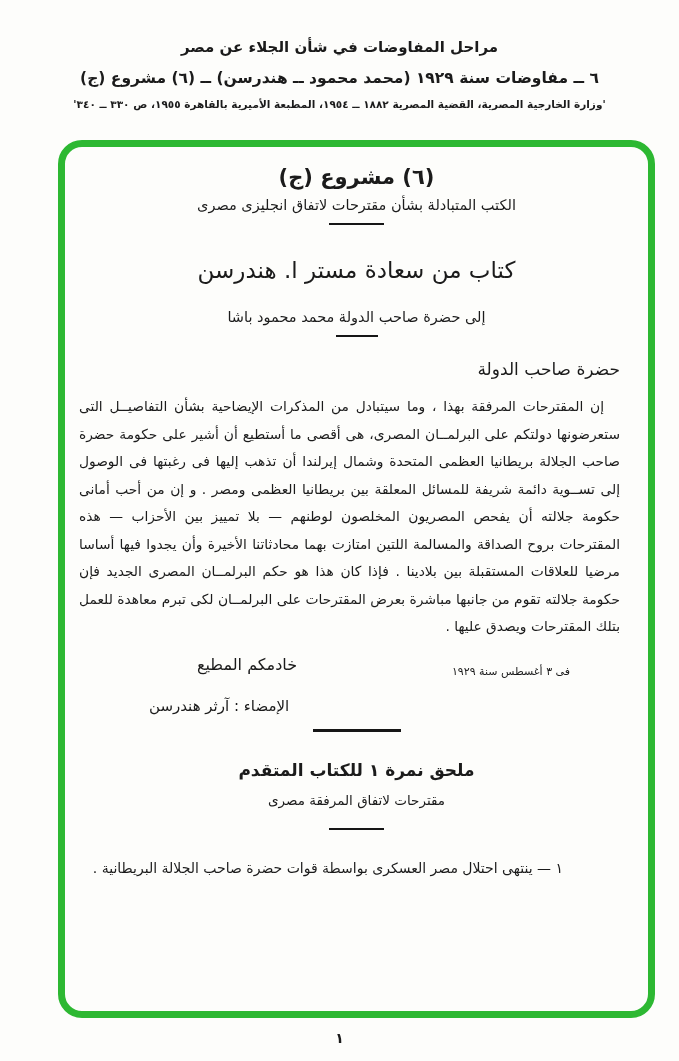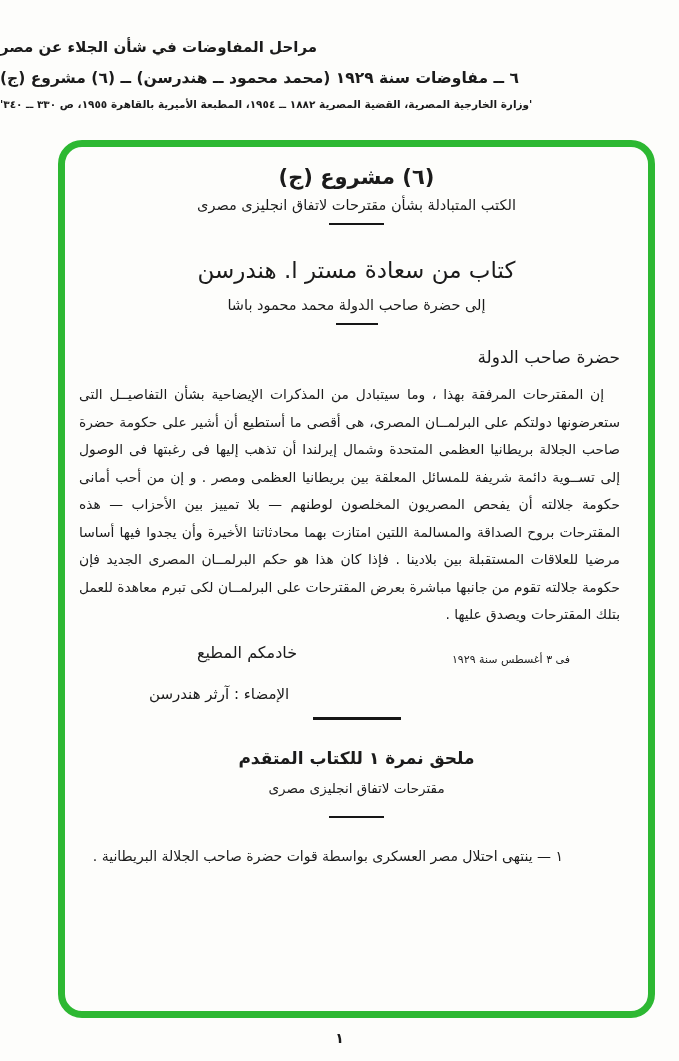--- a/index.html
+++ b/index.html
@@ -7,21 +7,21 @@
   body {
     position:relative;
     overflow:hidden;
     background:#fdfdfb;
     color:#1b1b1b;
     font-family:"DejaVu Sans", sans-serif;
     direction:rtl;
   }
 
   
-  .page-header { position:absolute; top:38px; left:0; right:0; text-align:left; }
+  .page-header { position:absolute; top:38px; left:0; right:0; text-align:center; }
   .hdr-title    { font-size:15px; font-weight:700; letter-spacing:0; }
   .hdr-subtitle { font-size:15.5px; font-weight:700; margin-top:13px; }
   .hdr-citation { font-size:10.5px; font-weight:700; margin-top:11px; }
 
   
   .green-box {
     position:absolute;
     top:140px; left:58px; width:597px; height:878px;
     border:7px solid #2db832;
     border-radius:24px;
@@ -32,21 +32,21 @@
   .section-title    { margin-top:18px; font-size:21px; font-weight:600; }
   .section-subtitle { margin-top:8px;  font-size:14.5px; font-weight:400; }
 
   .rule { height:2px; background:#161616; margin-left:auto; margin-right:auto; }
   .rule-a { width:55px; margin-top:10px; }
   .rule-b { width:42px; margin-top:10px; }
   .rule-c { width:88px; height:3px; margin-top:0; }
   .rule-d { width:55px; margin-top:20px; }
 
   .letter-h1 { margin-top:32px; font-size:23px; font-weight:400; }
-  .letter-h2 { margin-top:14px; font-size:14.5px; font-weight:500; }
+  .letter-h2 { margin-top:26px; font-size:14.5px; font-weight:500; }
 
   .salutation { margin-top:22px; padding-right:28px; font-size:17px; text-align:right; }
 
   .body-par {
     margin-top:14px;
     padding:0 28px 0 14px;
     font-size:13.8px;
     line-height:27.5px;
     text-align:justify;
     text-indent:16px;
@@ -101,20 +101,20 @@
 
   <div class="sig-block">
     <span class="date-line">فى ٣ أغسطس سنة ١٩٢٩</span>
     <span class="valediction">خادمكم المطيع</span>
     <span class="signature">الإمضاء :  آرثر هندرسن</span>
   </div>
 
   <div class="rule rule-c"></div>
 
   <div class="annex-title center">ملحق نمرة ١ للكتاب المتقدم</div>
-  <div class="annex-subtitle center">مقترحات لاتفاق انجليزى مصرى</div>
+  <div class="annex-subtitle center">مقترحات لاتفاق المرفقة مصرى</div>
   <div class="rule rule-d"></div>
 
   <div class="annex-item">١ —  ينتهى احتلال مصر العسكرى بواسطة قوات حضرة صاحب الجلالة البريطانية .</div>
 
 </section>
 
 <div class="page-number">١</div>
 
 </body></html>

